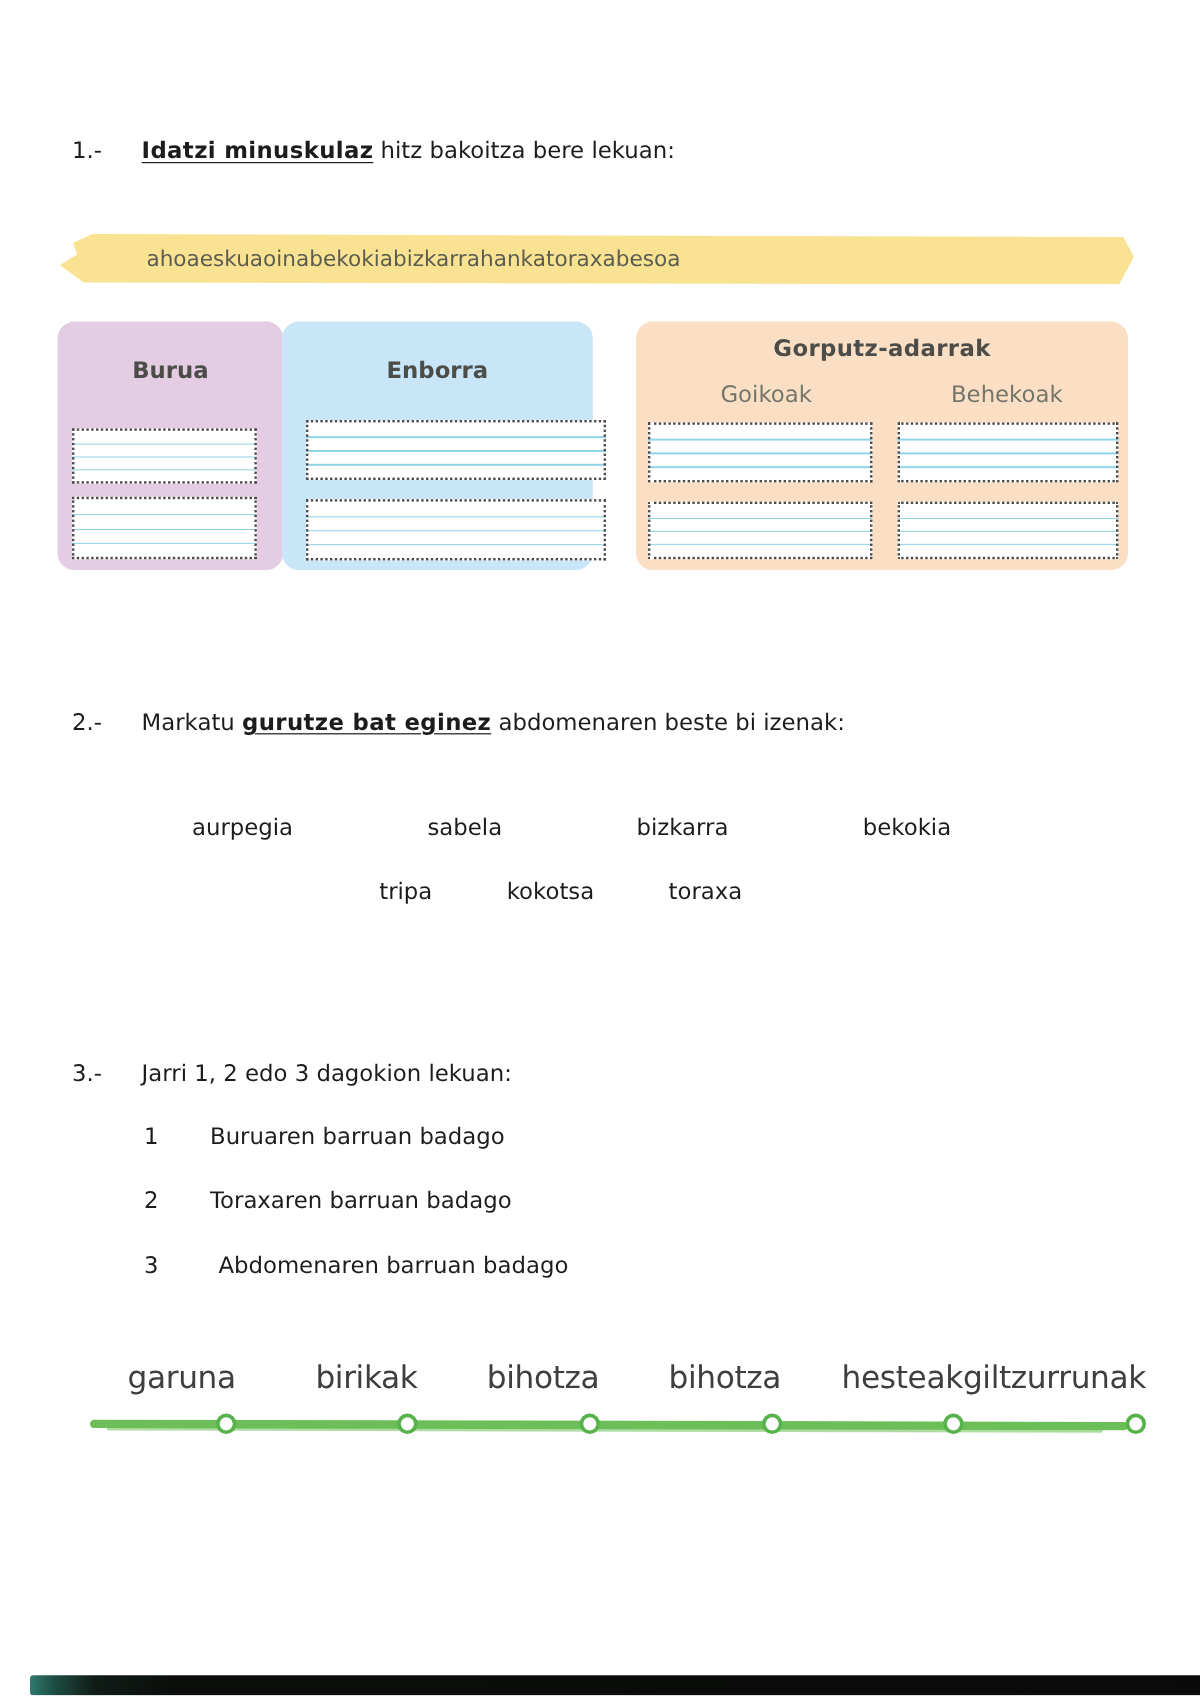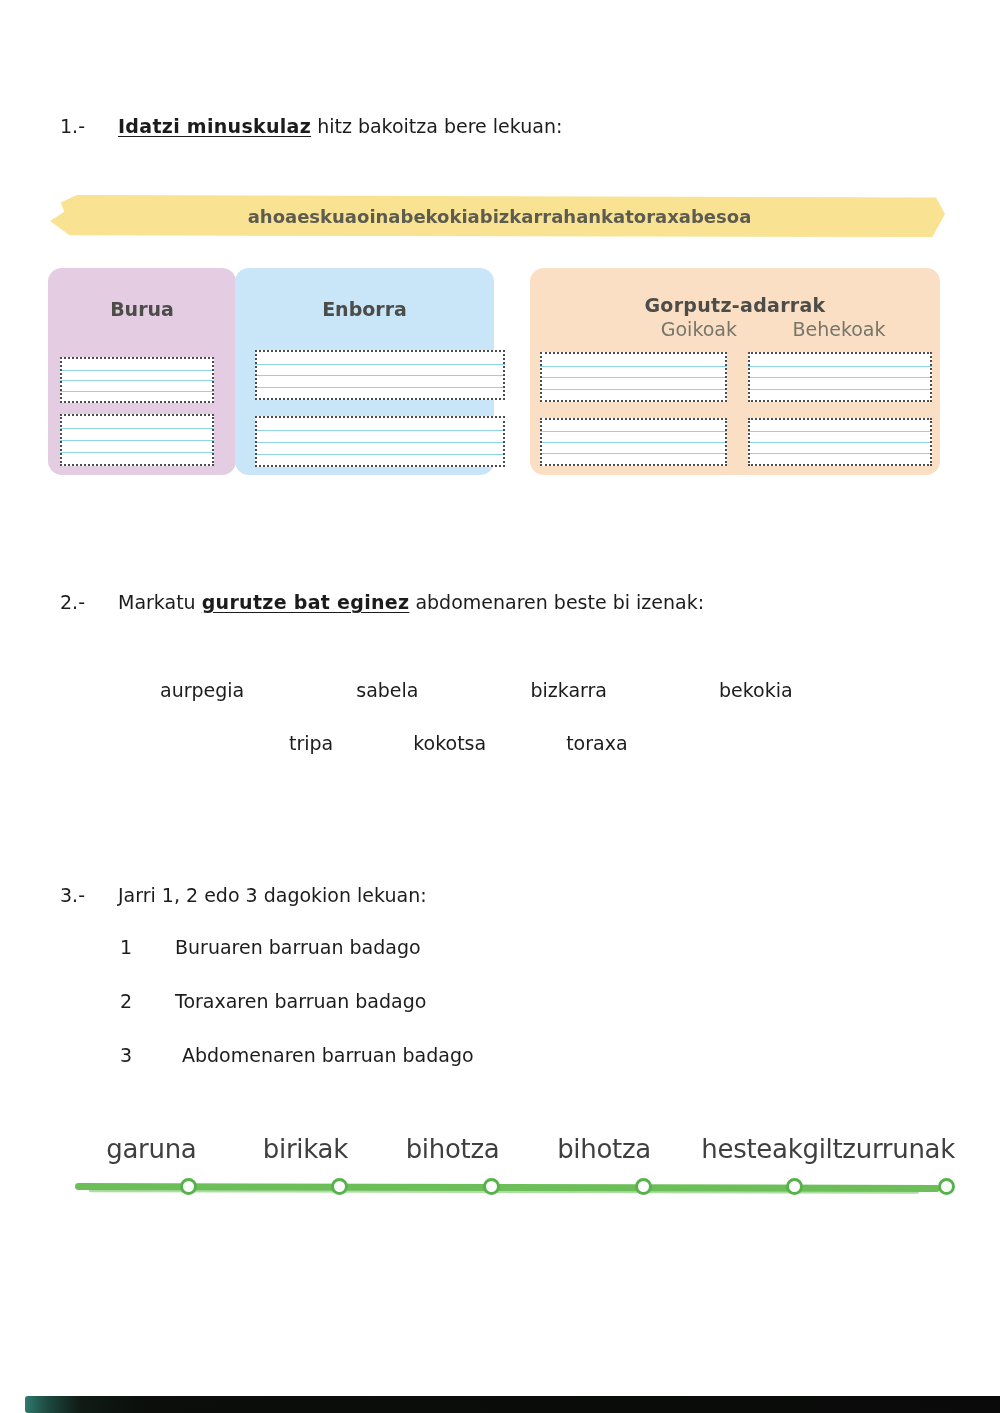--- a/index.html
+++ b/index.html
@@ -13,38 +13,37 @@
   .qnum  { flex:0 0 58px; }
   .bu    { font-weight:700; text-decoration:underline; text-underline-offset:3px; letter-spacing:.3px;text-align:right; }
   .h1pos { top:114px; }
   .h2pos { top:590px; }
   .h3pos { top:883px; }
 
   
   .wordbank {
     position:absolute; left:50px; top:195px; width:895px; height:42px;
     background:var(--highlight-yellow, #f9e291);
-    display:flex; align-items:center; justify-content:center;
+    display:flex; align-items:center; justify-content:flex-start;
     padding:0 68px 0 72px;
     clip-path:polygon(1.2% 18%, 3% 0%, 99% 6%, 100% 45%, 98.6% 100%, 2.2% 96%, 0% 62%, 1.6% 40%);
-    font-weight:bold;
   }
   .wb-word { font-size:18px; color:#5d5c50; white-space:nowrap; }
 
   
   .box { position:absolute; top:268px; height:207px; border-radius:14px; }
   .box-burua   { left:48px;  width:188px; background:var(--box-purple, #e4cde2); }
   .box-enborra { left:235px; width:259px; background:var(--box-blue,   #c9e5f8); }
   .box-gorputz { left:530px; width:410px; background:var(--box-orange, #fbdfc5); }
 
   .box-title { position:absolute; left:0; right:0; text-align:center; font-size:19px; font-weight:700; color:#4c4c49; }
   .t-main  { top:30px; }
-  .t-gp    { top:12px; letter-spacing:.3px;margin-top:14px; }
+  .t-gp    { top:12px; letter-spacing:.3px; }
   .col-head { position:absolute; top:50px; text-align:center; font-size:19px; color:#75756a; }
-  .ch-goikoak  { left:10px;  width:197px;text-align:right; }
+  .ch-goikoak  { left:10px;  width:197px; }
   .ch-behekoak { left:216px; width:186px; }
 
   
   .field {
     position:absolute;
     border:2px dotted #4c4c4c;
     background-image:linear-gradient(to bottom,
       #ffffff 0,                 #ffffff calc(28% - 1px),
       var(--guide-line-blue,#8ed4e6) calc(28% - 1px), var(--guide-line-blue,#8ed4e6) 28%,
       #ffffff 28%,               #ffffff calc(53% - 1px),
@@ -59,21 +58,21 @@
   .f-e1 { left:20px;  top:82px;  width:250px; height:50px; }
   .f-e2 { left:20px;  top:148px; width:250px; height:51px; }
   .f-g1 { left:10px;  top:84px;  width:187px; height:50px; }
   .f-g2 { left:218px; top:84px;  width:184px; height:50px; }
   .f-g3 { left:10px;  top:150px; width:187px; height:48px; }
   .f-g4 { left:218px; top:150px; width:184px; height:48px; }
 
   
   .opt-row { position:absolute; display:flex; font-size:19px; color:#1c1c1c;margin-top:34px; }
   .row1 { left:160px; top:645px; gap:112px; }
-  .row2 { left:289px; top:698px; gap:80px; }
+  .row2 { left:316px; top:698px; gap:62px; }
   .opt-word { cursor:pointer; white-space:nowrap; }
 
   
   .ex3-item { position:absolute; left:120px; display:flex; font-size:19px; color:#1c1c1c; }
   .ex3-num  { flex:0 0 55px; }
   .i1 { top:936px; }
   .i2 { top:990px; }
   .i3 { top:1044px; }
   .i3 .ex3-num { flex-basis:62px; }
 

